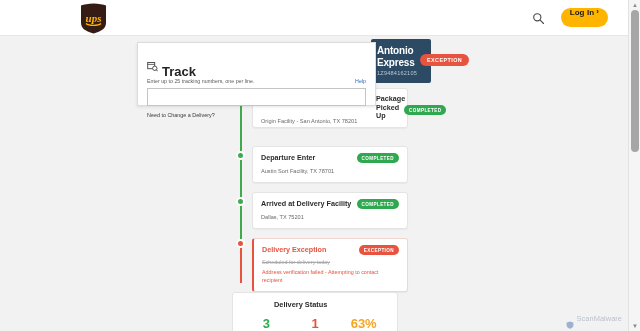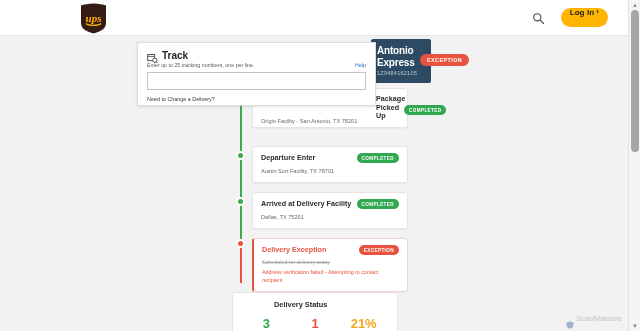--- a/index.html
+++ b/index.html
@@ -64,22 +64,23 @@
     width: 239px; height: 64px;
     background: #ffffff;
     border: 1px solid #dcdcdc;
     box-shadow: 0 1px 3px rgba(0,0,0,.10);
     padding: 7px 9px 6px 9px;
     z-index: 35;
   }
   .track-head { display: flex; align-items: center; gap: 4px; }
   .track-icon { width: 11px; height: 11px; flex: none; }
   .track-title {
-    font-size: 10px; font-weight: bold; color: #242424;
+    font-size: 13px; font-weight: bold; color: #242424;
     line-height: 11px;
+    margin-top: 16px;
   }
   .track-sub-row {
     display: flex; justify-content: space-between; align-items: baseline;
     margin-top: 1px;
   }
   .track-sub { font-size: 5.3px; color: #5a5a5a; line-height: 7px; }
   .track-help { font-size: 5.3px; color: #2b6cb8; text-decoration: none; cursor: pointer; }
   .track-input {
     display: block;
     margin-top: 3px;
@@ -365,21 +366,21 @@
     <div class="status-stats">
       <div class="stat">
         <div class="stat-value" style="color:#2fa84f;">3</div>
 
       </div>
       <div class="stat">
         <div class="stat-value" style="color:#e8533f;">1</div>
 
       </div>
       <div class="stat">
-        <div class="stat-value" style="color:#f5a623;">21%</div>
+        <div class="stat-value" style="color:#f5a623;">63%</div>
 
       </div>
     </div>
   </div>
 
   <div class="track-panel">
     <div class="track-head">
       <span class="track-icon">
         <svg viewBox="0 0 11 11" width="11" height="11">
           <rect x="0.7" y="1.5" width="7" height="6.2" stroke="#444" stroke-width="0.9" fill="none"></rect>

